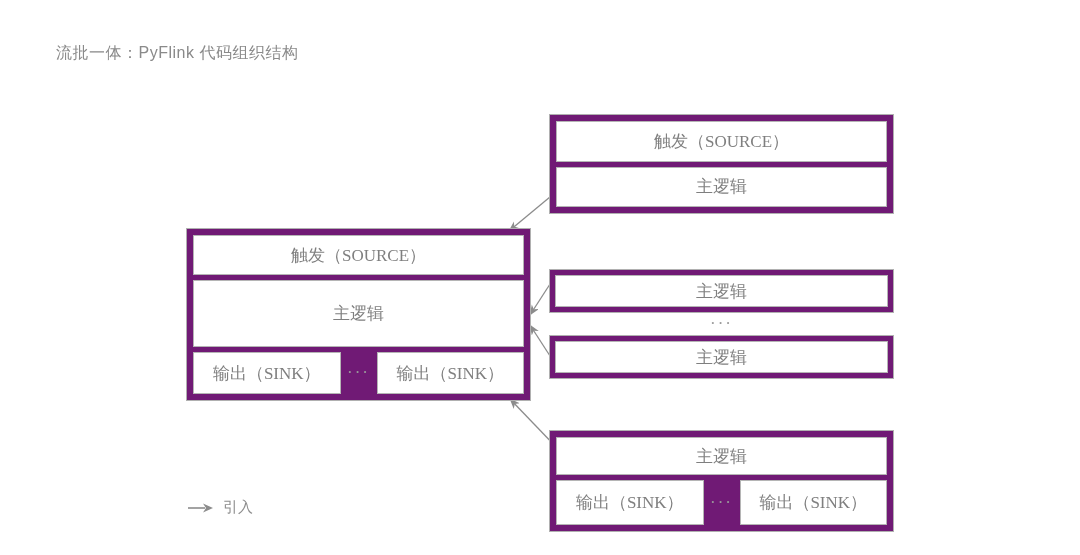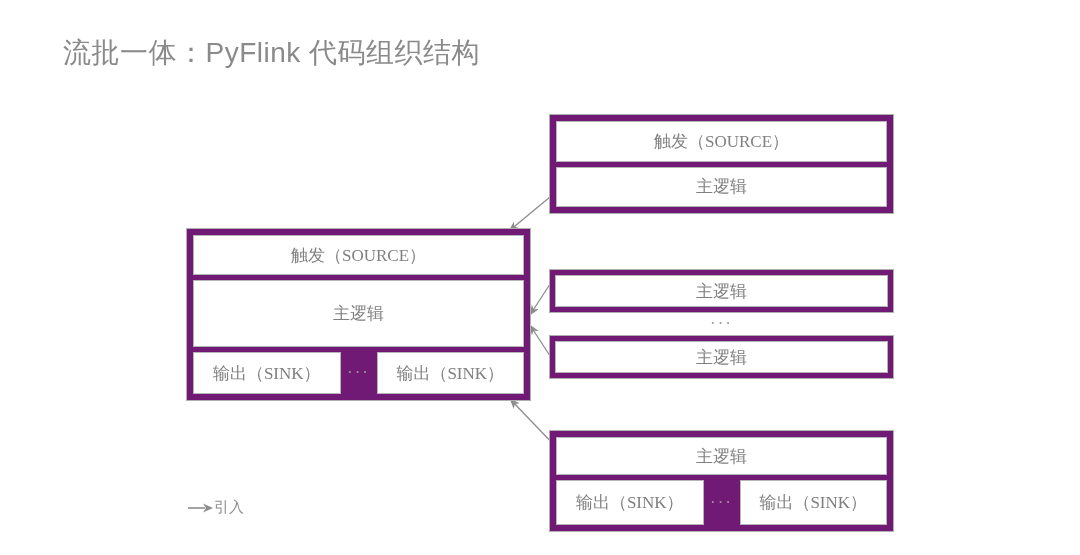--- a/index.html
+++ b/index.html
@@ -12,24 +12,24 @@
     width: 1080px;
     height: 555px;
     background: #ffffff;
     overflow: hidden;
     font-family: "Liberation Sans", sans-serif;
   }
 
   
   #page-title {
     position: absolute;
-    left: 63px;
+    left: 56px;
     top: 36px;
     font-family: "Liberation Sans", sans-serif;
-    font-size: 28px;
+    font-size: 16px;
     line-height: 34px;
     color: #8a8a8a;
     letter-spacing: 0.5px;
     white-space: nowrap;
   }
 
   
   .group {
     position: absolute;
     box-sizing: border-box;
@@ -155,20 +155,21 @@
     pointer-events: none;
   }
 
   
   #legend {
     position: absolute;
     left: 188px;
     top: 498px;
     display: flex;
     align-items: center;
+    gap: 9px;
   }
   #legend-arrow-svg { display: block; }
   #legend-label {
     font-family: "Liberation Sans", sans-serif;
     font-size: 15px;
     color: #8d8d8d;
     white-space: nowrap;
   }
 </style>
 </head>

